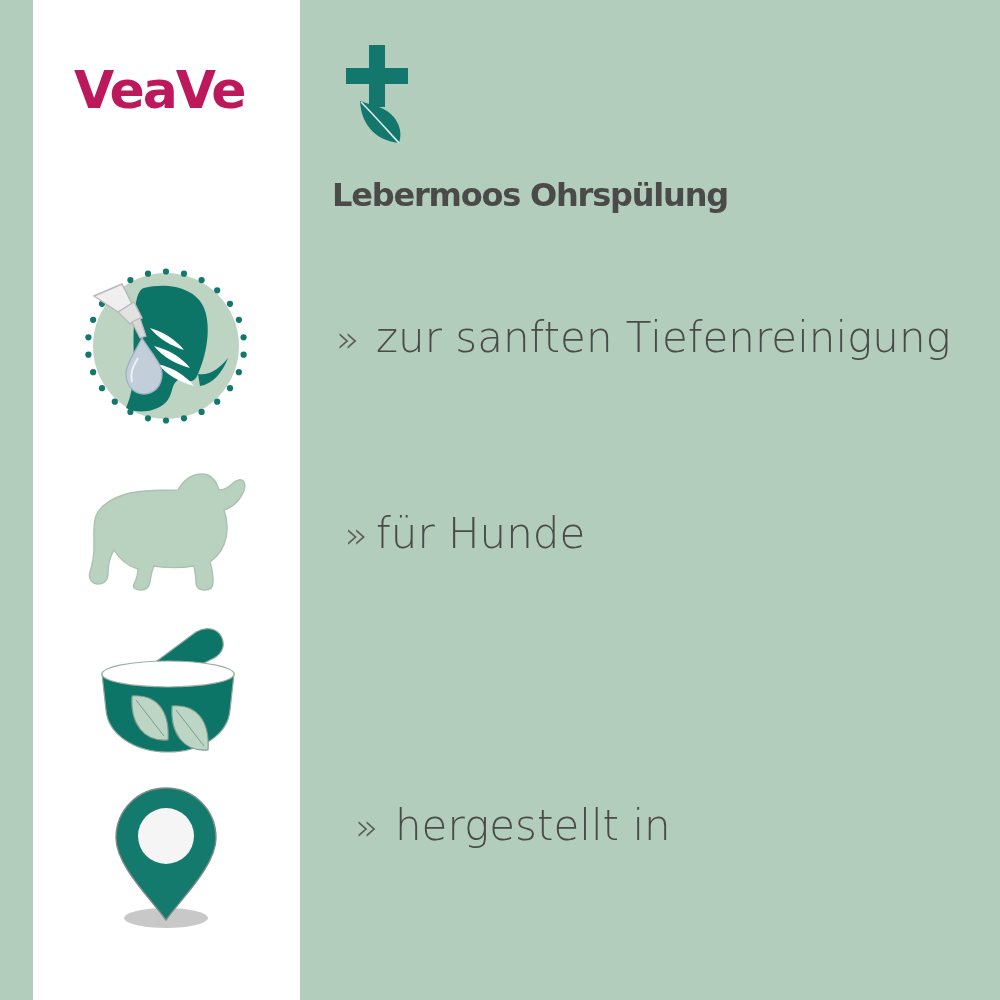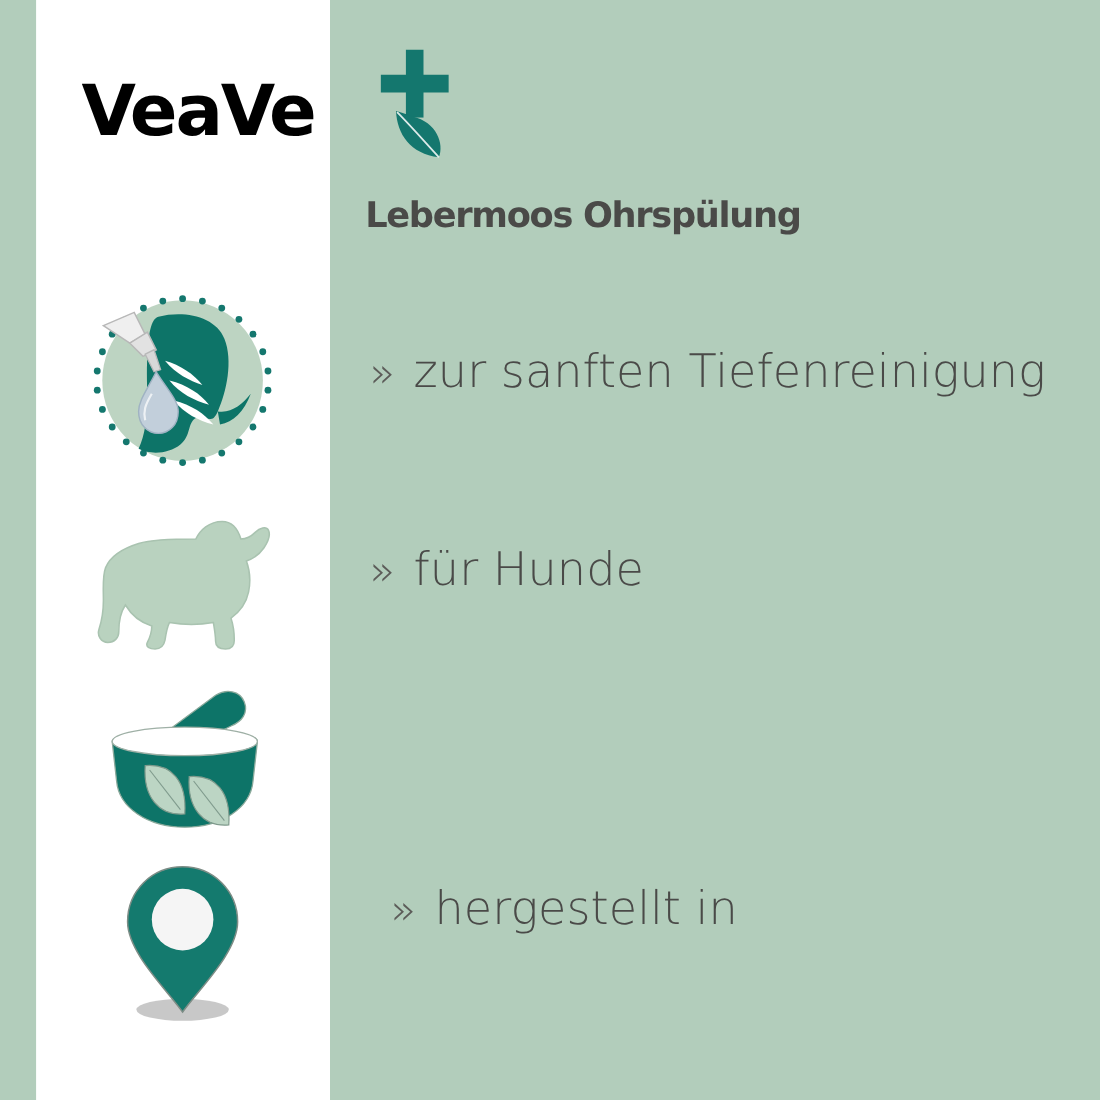--- a/index.html
+++ b/index.html
@@ -44,27 +44,27 @@
   .logo {
     position: absolute;
     left: 74px;
     top: 36px;
     width: 360px;
     height: 110px;
   }
   .logo-text {
     position: absolute;
     left: 0;
-    top: 16px;
+    top: 4px;
     font-family: "DejaVu Sans", sans-serif;
     font-weight: bold;
-    font-size: 64px;
+    font-size: 52px;
     line-height: 100px;
     letter-spacing: -2px;
-    color: #000000;
+    color: #be185d;
     white-space: nowrap;
   }
   .logo-plus {
     position: absolute;
     left: 272px;
     top: 9px;
     width: 62px;
     height: 62px;
   }
   .logo-leaf {
@@ -127,21 +127,21 @@
   #row-dog   { top: 466px; height: 130px; }
   #row-mortar{ top: 622px; height: 140px; }
   #row-pin   { top: 782px; height: 155px; }
 
   #icon-ear    { left: 82px; top: 0px;  width: 168px; height: 168px; }
   #icon-dog    { left: 86px; top: 2px;  width: 164px; height: 124px; }
   #icon-mortar { left: 88px; top: 2px;  width: 160px; height: 132px; }
   #icon-pin    { left: 100px; top: 0px; width: 132px; height: 150px; }
 
   #text-ear    { top: 50px; }
-  #text-dog    { top: 26px; }
+  #text-dog    { top: 42px; text-align: center; }
   #text-mortar { top: 32px; }
   #text-pin    { top: 18px; margin-left: 19px; }
 </style>
 </head>
 <body>
 
 <div id="canvas">
 
   <div class="panel-left-strip"></div>
   <div class="panel-white"></div>

